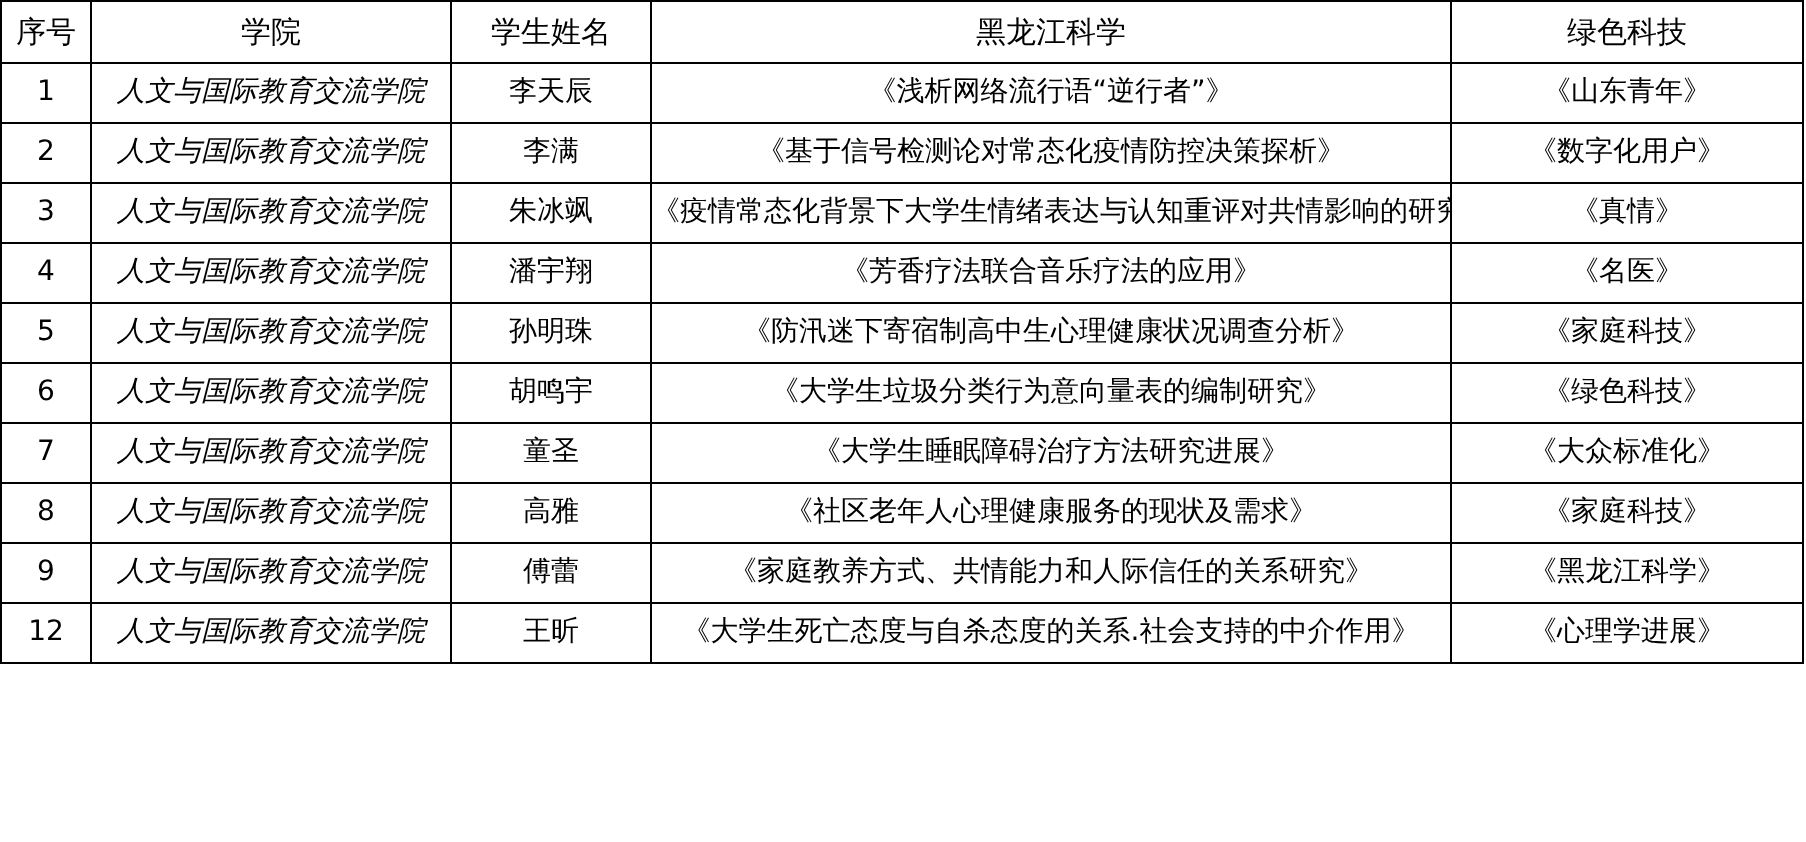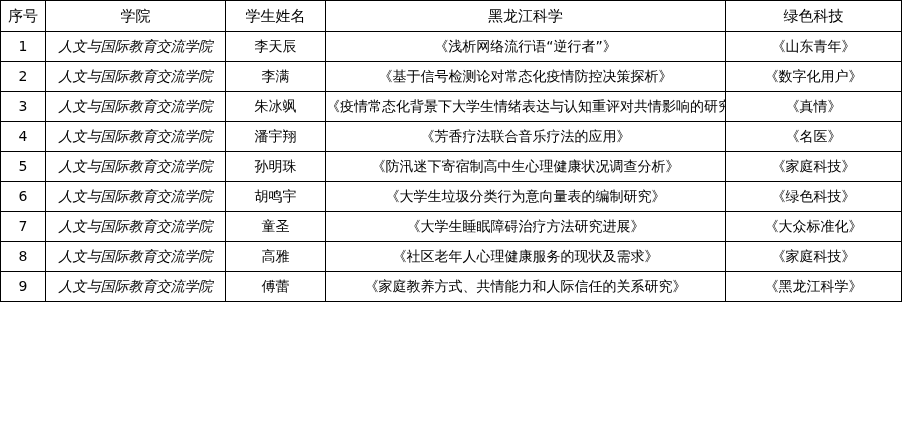--- a/index.html
+++ b/index.html
@@ -135,15 +135,22 @@
         <td class="col-title">《社区老年人心理健康服务的现状及需求》</td>
         <td class="col-journal">《家庭科技》</td>
       </tr>
       <tr>
         <td class="col-index">9</td>
         <td class="col-college">人文与国际教育交流学院</td>
         <td class="col-name">傅蕾</td>
         <td class="col-title">《家庭教养方式、共情能力和人际信任的关系研究》</td>
         <td class="col-journal">《黑龙江科学》</td>
       </tr>
+      <tr>
+        <td class="col-index">12</td>
+        <td class="col-college">人文与国际教育交流学院</td>
+        <td class="col-name">王昕</td>
+        <td class="col-title">《大学生死亡态度与自杀态度的关系.社会支持的中介作用》</td>
+        <td class="col-journal">《心理学进展》</td>
+      </tr>
     </tbody>
   </table>
 </div>
 
 </body></html>

